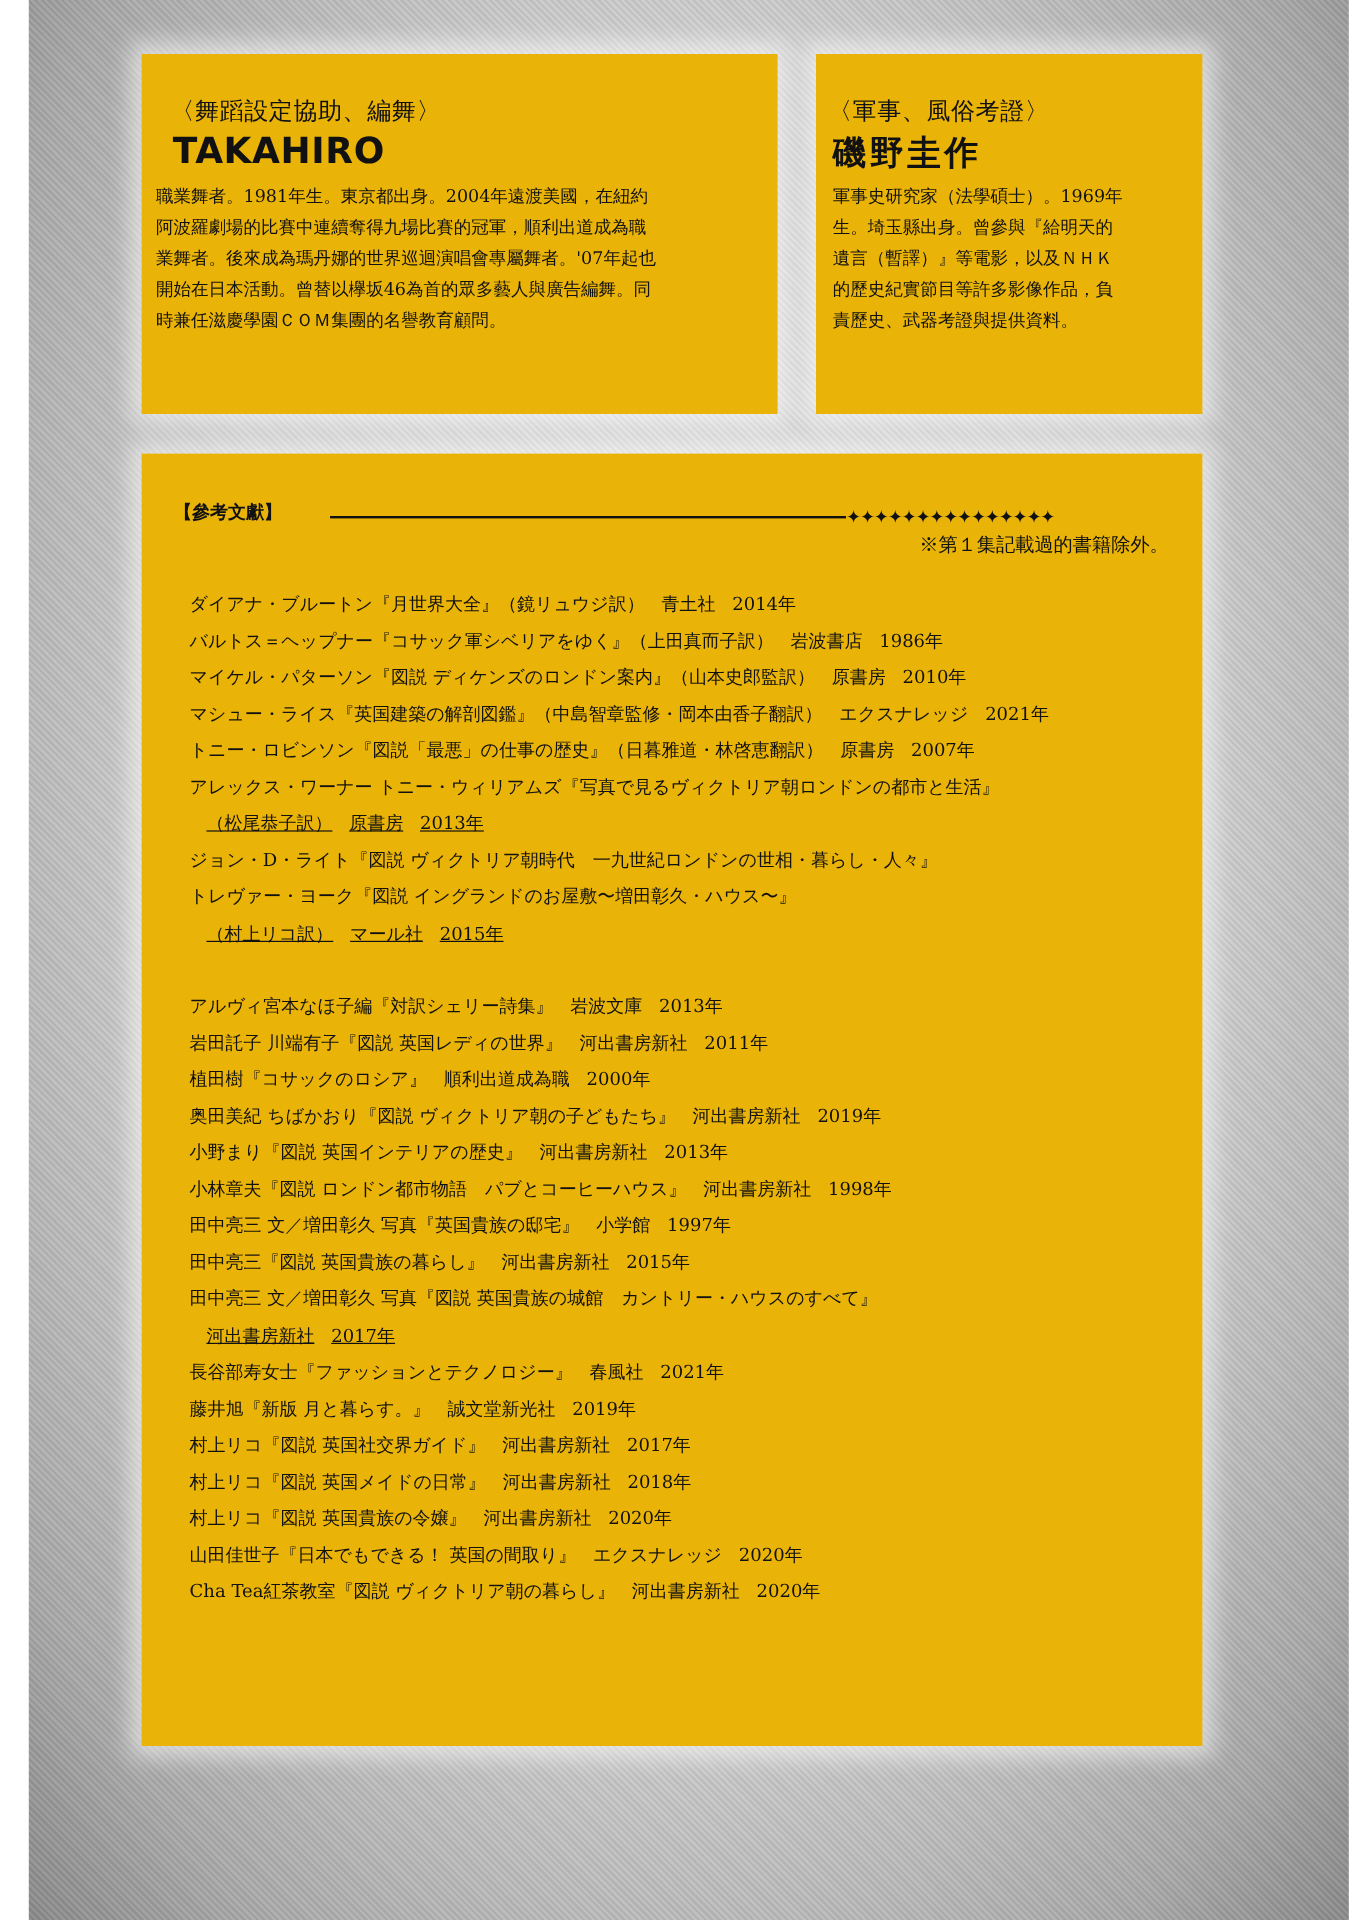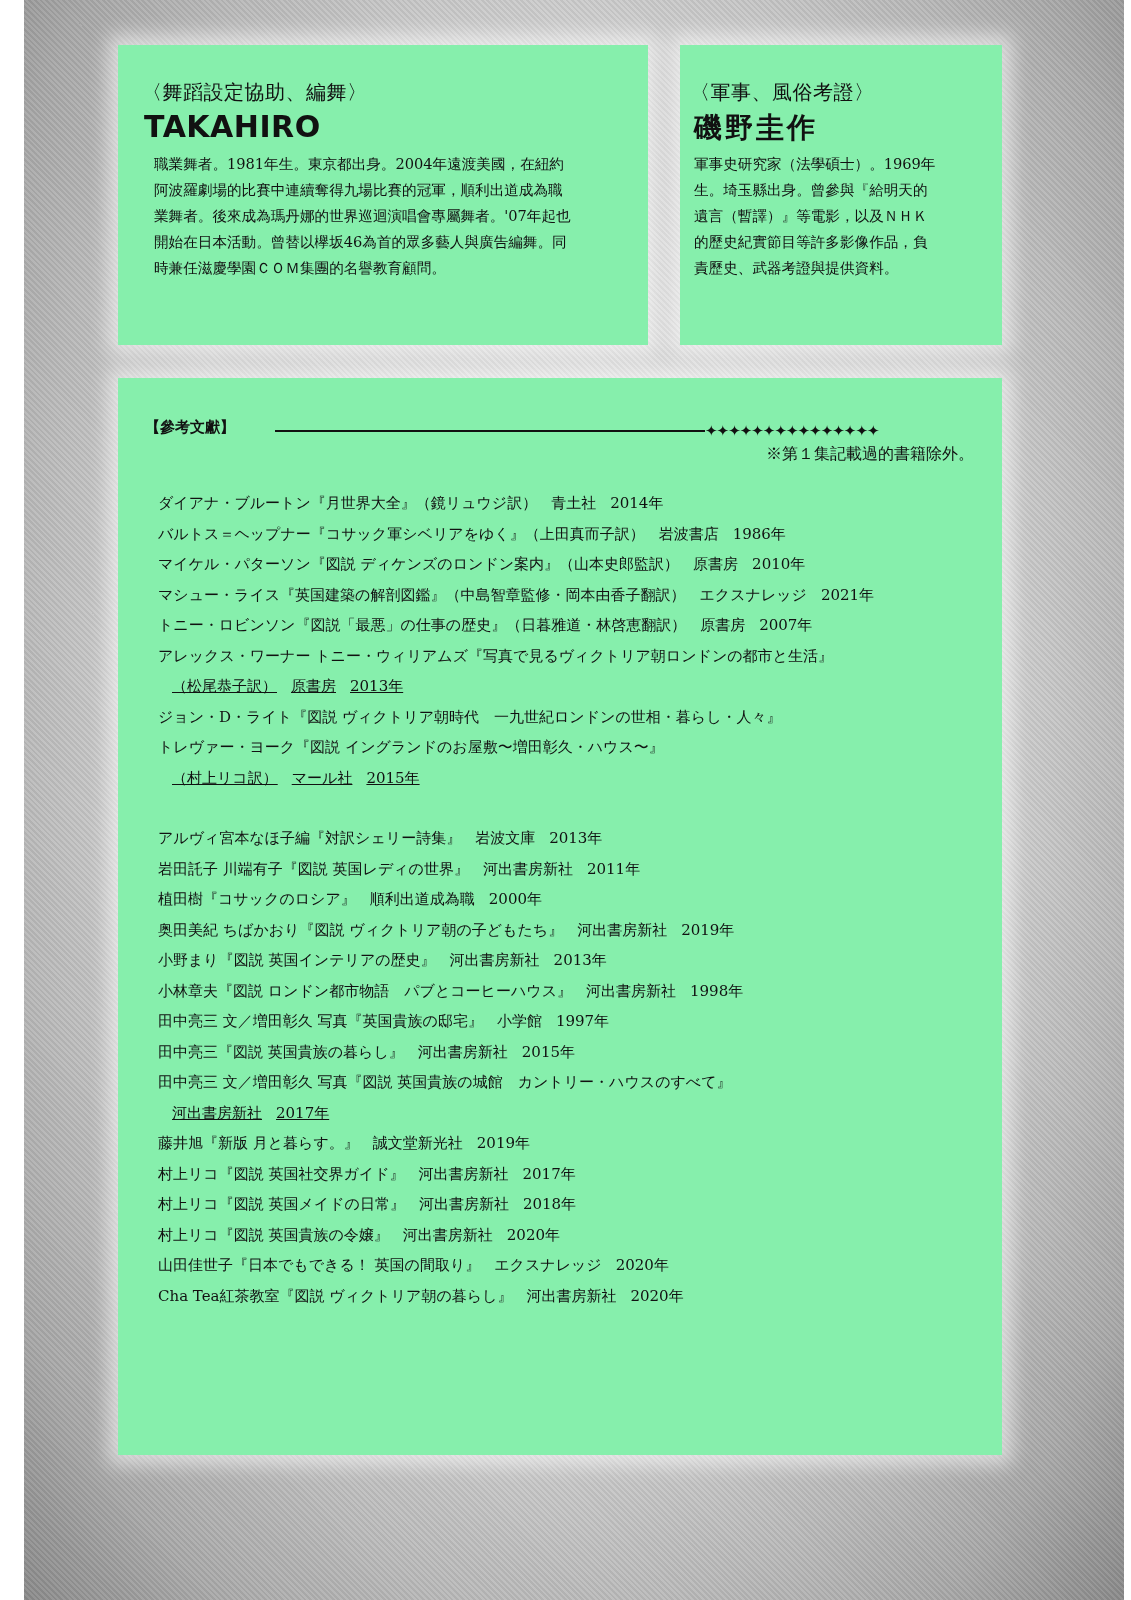--- a/index.html
+++ b/index.html
@@ -12,21 +12,21 @@
     .page-bg {
       position: absolute; left: 24px; top: 0; width: 1100px; height: 1600px;
       background:
         radial-gradient(ellipse at 50% 45%, #e4e4e4 0%, #cfcfcf 55%, #a8a8a8 85%, #8a8a8a 100%);
     }
     .page-bg::after {
       content: ""; position: absolute; inset: 0;
       background-image: repeating-linear-gradient(45deg, rgba(255,255,255,0.07) 0 2px, rgba(0,0,0,0.05) 2px 4px);
     }
     .panel {
-      position: absolute; background: #86efac;
+      position: absolute; background: #eab308;
       box-shadow: 0 0 18px 10px rgba(255,255,255,0.55);
     }
     #panel-left  { left: 118px; top: 45px;  width: 530px; height: 300px; }
     #panel-right { left: 680px; top: 45px;  width: 322px; height: 300px; }
     #panel-bib   { left: 118px; top: 378px; width: 884px; height: 1077px; }
 
     .role {
       position: absolute; font-size: 20px; letter-spacing: 0.5px; white-space: nowrap;
     }
     .name-latin {
@@ -74,21 +74,21 @@
     .gap { height: 30px; }
   </style>
 </head>
 <body>
 
 <div class="page-bg"></div>
 
 <section id="panel-left" class="panel">
   <div class="role" style="left:24px; top:34px;">〈舞蹈設定協助、編舞〉</div>
   <div class="name-latin" style="left:26px; top:64px;">TAKAHIRO</div>
-  <div class="bio" style="left:36px; top:106px;">
+  <div class="bio" style="left:12px; top:106px;">
     <div>職業舞者。1981年生。東京都出身。2004年遠渡美國，在紐約</div>
     <div>阿波羅劇場的比賽中連續奪得九場比賽的冠軍，順利出道成為職</div>
     <div>業舞者。後來成為瑪丹娜的世界巡迴演唱會專屬舞者。'07年起也</div>
     <div>開始在日本活動。曾替以欅坂46為首的眾多藝人與廣告編舞。同</div>
     <div>時兼任滋慶學園ＣＯＭ集團的名譽教育顧問。</div>
   </div>
 </section>
 
 <section id="panel-right" class="panel">
   <div class="role" style="left:10px; top:34px;">〈軍事、風俗考證〉</div>
@@ -125,20 +125,21 @@
       <div class="entry"><span class="author">アルヴィ宮本なほ子編</span><span class="title">『対訳シェリー詩集』</span><span class="sep"></span><span class="pub">岩波文庫</span><span class="sep"></span><span class="year">2013年</span></div>
       <div class="entry"><span class="author">岩田託子 川端有子</span><span class="title">『図説 英国レディの世界』</span><span class="sep"></span><span class="pub">河出書房新社</span><span class="sep"></span><span class="year">2011年</span></div>
       <div class="entry"><span class="author">植田樹</span><span class="title">『コサックのロシア』</span><span class="sep"></span><span class="pub">順利出道成為職</span><span class="sep"></span><span class="year">2000年</span></div>
       <div class="entry"><span class="author">奥田美紀 ちばかおり</span><span class="title">『図説 ヴィクトリア朝の子どもたち』</span><span class="sep"></span><span class="pub">河出書房新社</span><span class="sep"></span><span class="year">2019年</span></div>
       <div class="entry"><span class="author">小野まり</span><span class="title">『図説 英国インテリアの歴史』</span><span class="sep"></span><span class="pub">河出書房新社</span><span class="sep"></span><span class="year">2013年</span></div>
       <div class="entry"><span class="author">小林章夫</span><span class="title">『図説 ロンドン都市物語　パブとコーヒーハウス』</span><span class="sep"></span><span class="pub">河出書房新社</span><span class="sep"></span><span class="year">1998年</span></div>
       <div class="entry"><span class="author">田中亮三 文／増田彰久 写真</span><span class="title">『英国貴族の邸宅』</span><span class="sep"></span><span class="pub">小学館</span><span class="sep"></span><span class="year">1997年</span></div>
       <div class="entry"><span class="author">田中亮三</span><span class="title">『図説 英国貴族の暮らし』</span><span class="sep"></span><span class="pub">河出書房新社</span><span class="sep"></span><span class="year">2015年</span></div>
       <div class="entry"><span class="author">田中亮三 文／増田彰久 写真</span><span class="title">『図説 英国貴族の城館　カントリー・ハウスのすべて』</span></div>
       <div class="entry cont"><span class="pub">河出書房新社</span><span class="sep"></span><span class="year">2017年</span></div>
+      <div class="entry"><span class="author">長谷部寿女士</span><span class="title">『ファッションとテクノロジー』</span><span class="sep"></span><span class="pub">春風社</span><span class="sep"></span><span class="year">2021年</span></div>
       <div class="entry"><span class="author">藤井旭</span><span class="title">『新版 月と暮らす。』</span><span class="sep"></span><span class="pub">誠文堂新光社</span><span class="sep"></span><span class="year">2019年</span></div>
       <div class="entry"><span class="author">村上リコ</span><span class="title">『図説 英国社交界ガイド』</span><span class="sep"></span><span class="pub">河出書房新社</span><span class="sep"></span><span class="year">2017年</span></div>
       <div class="entry"><span class="author">村上リコ</span><span class="title">『図説 英国メイドの日常』</span><span class="sep"></span><span class="pub">河出書房新社</span><span class="sep"></span><span class="year">2018年</span></div>
       <div class="entry"><span class="author">村上リコ</span><span class="title">『図説 英国貴族の令嬢』</span><span class="sep"></span><span class="pub">河出書房新社</span><span class="sep"></span><span class="year">2020年</span></div>
       <div class="entry"><span class="author">山田佳世子</span><span class="title">『日本でもできる！ 英国の間取り』</span><span class="sep"></span><span class="pub">エクスナレッジ</span><span class="sep"></span><span class="year">2020年</span></div>
       <div class="entry"><span class="author">Cha Tea紅茶教室</span><span class="title">『図説 ヴィクトリア朝の暮らし』</span><span class="sep"></span><span class="pub">河出書房新社</span><span class="sep"></span><span class="year">2020年</span></div>
     </div>
 </section>
 
 </body></html>

